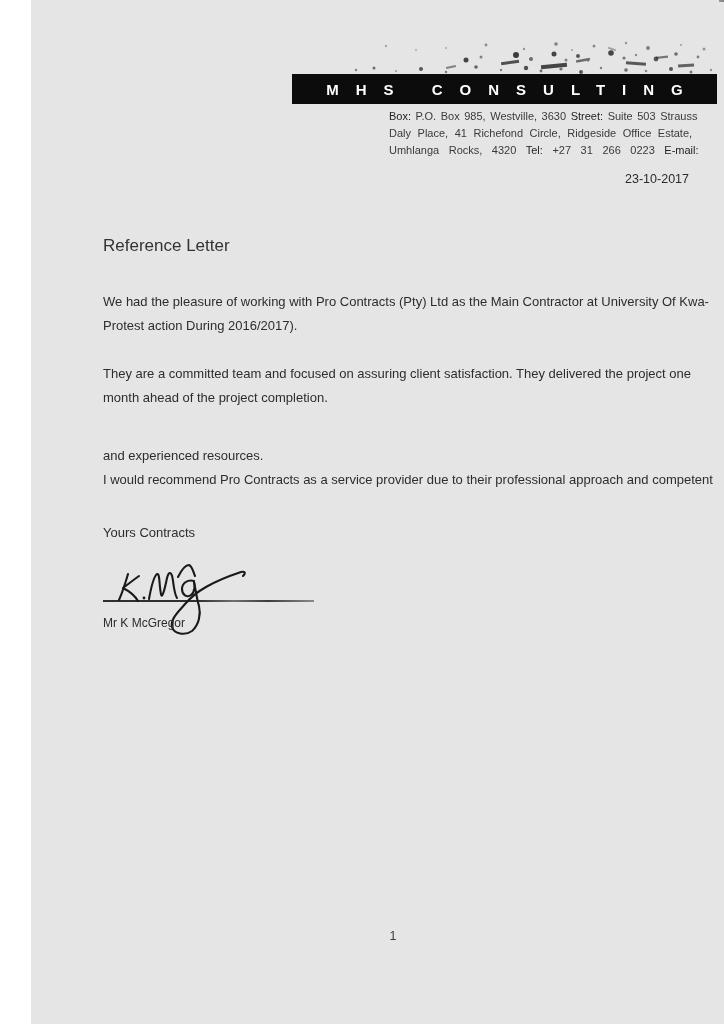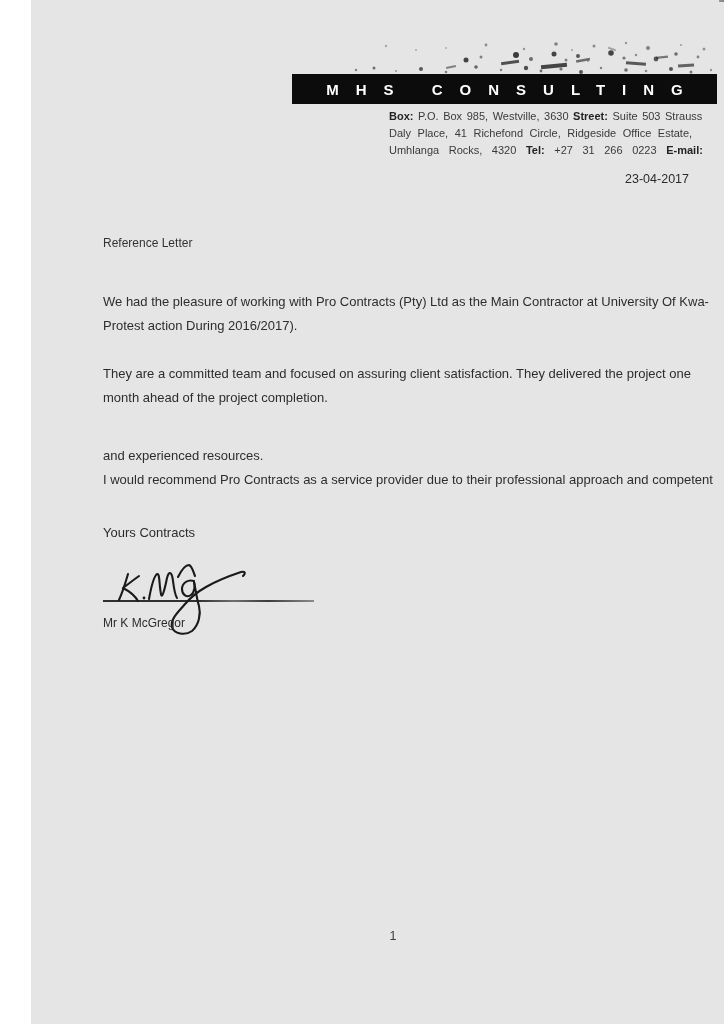--- a/index.html
+++ b/index.html
@@ -39,30 +39,30 @@
 
   
   .contact {
     left: 358px; top: 108px; width: 322px;
     font-size: 11px; line-height: 17px; color: #3a3a3a;
   }
   .contact .cline { white-space: nowrap; }
   .contact .ws1 { word-spacing: 1.5px; }
   .contact .ws2 { word-spacing: 3.5px; }
   .contact .ws3 { word-spacing: 6.5px; }
-  .contact .b { font-weight: 700; color: #232323; }
+  .contact .b { font-weight: 400; color: #232323; }
 
   .date-line {
     left: 508px; top: 172px; width: 150px;
     text-align: right; font-size: 12.5px; color: #2b2b2b;
   }
 
   .subject {
     left: 72px; top: 236px;
-    font-size: 12px; color: #333333;
+    font-size: 17px; color: #333333;
   }
 
   .body-par { left: 72px; font-size: 13px; line-height: 24px; color: #2d2d2d; }
   .body-par .tline { white-space: nowrap; }
   .p1 { top: 290px; }
   .p2 { top: 362px; }
   .p3 { top: 412px; }
   .p4 { top: 444px; }
 
   .closing { left: 72px; top: 525px; font-size: 13px; color: #2d2d2d; }
@@ -146,21 +146,21 @@
   <div class="abs logo-bar">
     <span class="logo-text">MHS CONSULTING</span>
   </div>
 
   <div class="abs contact">
     <div class="cline ws1"><span class="b">Box:</span> <span>P.O. Box 985, Westville, 3630</span> <span class="b">Street:</span> <span>Suite 503 Strauss</span></div>
     <div class="cline ws2"><span>Daly Place, 41 Richefond Circle, Ridgeside Office Estate,</span></div>
     <div class="cline ws3"><span>Umhlanga Rocks, 4320</span> <span class="b">Tel:</span> <span>+27 31 266 0223</span> <span class="b">E-mail:</span></div>
   </div>
 
-  <div class="abs date-line">23-04-2017</div>
+  <div class="abs date-line">23-10-2017</div>
 
   <div class="abs subject">Reference Letter</div>
 
   <div class="abs body-par p1">
     <div class="tline">We had the pleasure of working with Pro Contracts (Pty) Ltd as the Main Contractor at University Of Kwa-</div>
     <div class="tline">Protest action During 2016/2017).</div>
   </div>
   <div class="abs body-par p2">
     <div class="tline">They are a committed team and focused on assuring client satisfaction. They delivered the project one</div>
     <div class="tline">month ahead of the project completion.</div>

